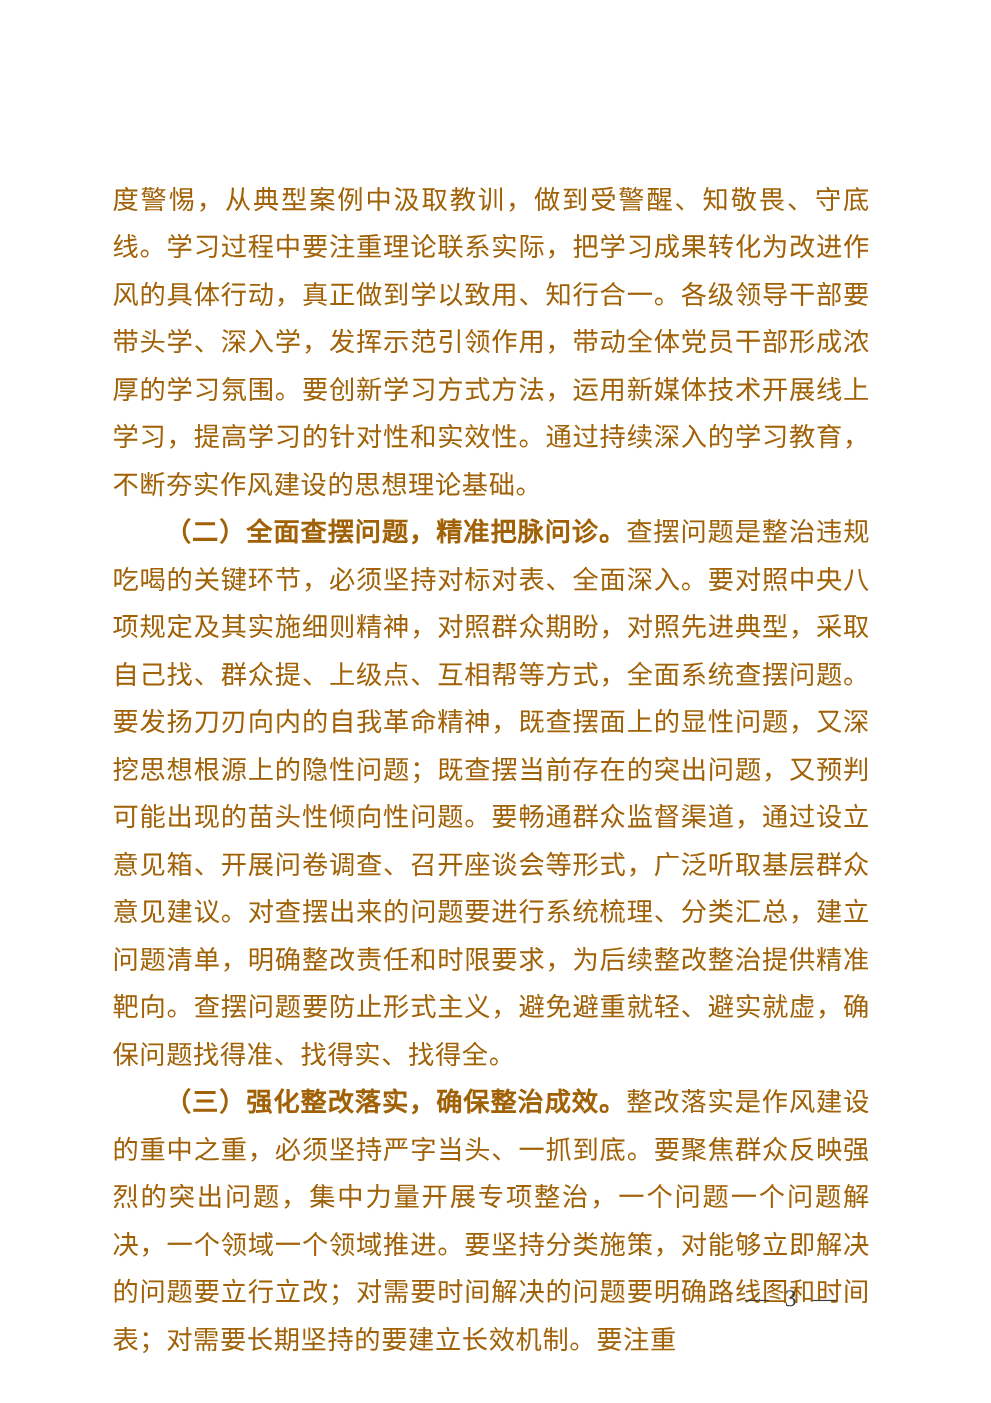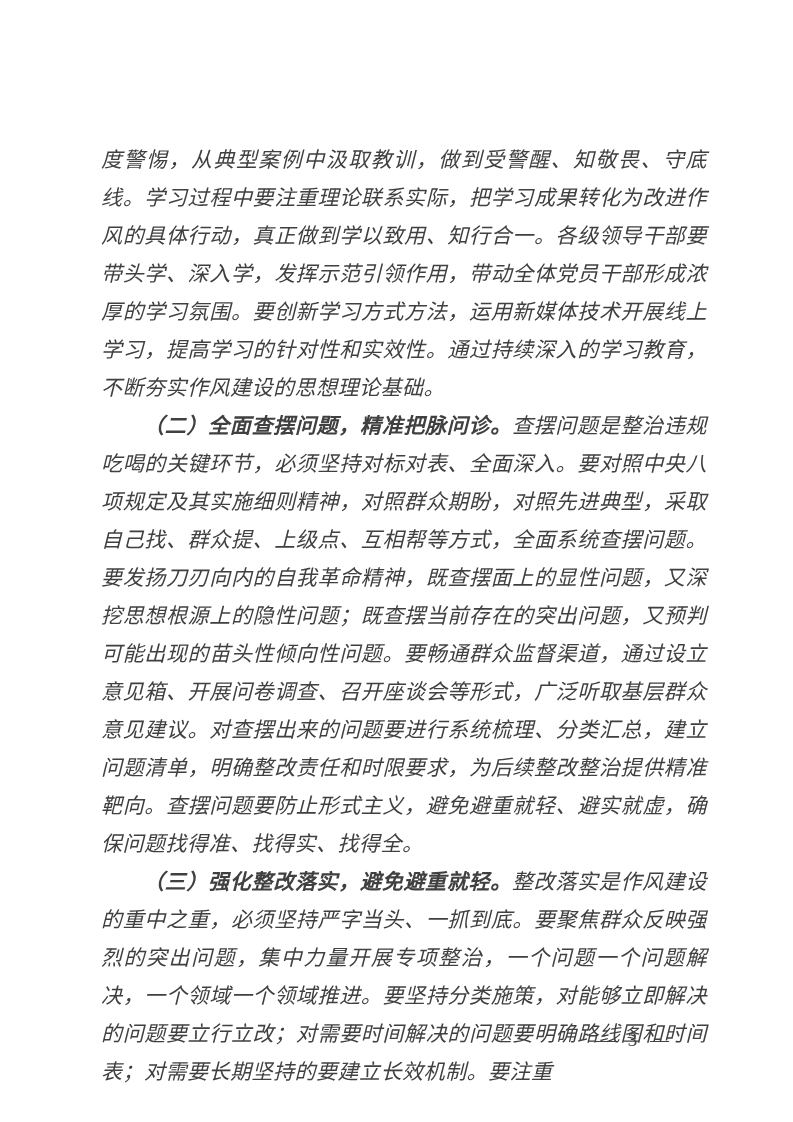--- a/index.html
+++ b/index.html
@@ -10,25 +10,24 @@
   .page {
     position: relative;
     width: 793px;
     height: 1122px;
     background: #ffffff;
     overflow: hidden;
     font-family: "Liberation Serif", "DejaVu Serif", serif;
   }
   .content {
     position: absolute;
-    left: 101px;
+    left: 90px;
     top: 141px;
     width: 606px;
-    color: #404040;
-    font-style: italic;
+    color: #a16207;
   }
   .content p {
     margin: 0;
     font-size: 21px;
     line-height: 38px;
     text-align: justify;
     letter-spacing: 0.5px;
   }
   .content p.indented {
     text-indent: 2em;
@@ -56,20 +55,20 @@
 
     <p>
       <span>度警惕，从典型案例中汲取教训，做到受警醒、知敬畏、守底线。学习过程中要注重理论联系实际，把学习成果转化为改进作风的具体行动，真正做到学以致用、知行合一。各级领导干部要带头学、深入学，发挥示范引领作用，带动全体党员干部形成浓厚的学习氛围。要创新学习方式方法，运用新媒体技术开展线上学习，提高学习的针对性和实效性。通过持续深入的学习教育，不断夯实作风建设的思想理论基础。</span>
     </p>
 
     <p class="indented">
       <span class="lead">（二）全面查摆问题，精准把脉问诊。</span><span>查摆问题是整治违规吃喝的关键环节，必须坚持对标对表、全面深入。要对照中央八项规定及其实施细则精神，对照群众期盼，对照先进典型，采取自己找、群众提、上级点、互相帮等方式，全面系统查摆问题。要发扬刀刃向内的自我革命精神，既查摆面上的显性问题，又深挖思想根源上的隐性问题；既查摆当前存在的突出问题，又预判可能出现的苗头性倾向性问题。要畅通群众监督渠道，通过设立意见箱、开展问卷调查、召开座谈会等形式，广泛听取基层群众意见建议。对查摆出来的问题要进行系统梳理、分类汇总，建立问题清单，明确整改责任和时限要求，为后续整改整治提供精准靶向。查摆问题要防止形式主义，避免避重就轻、避实就虚，确保问题找得准、找得实、找得全。</span>
     </p>
 
     <p class="indented">
-      <span class="lead">（三）强化整改落实，避免避重就轻。</span><span>整改落实是作风建设的重中之重，必须坚持严字当头、一抓到底。要聚焦群众反映强烈的突出问题，集中力量开展专项整治，一个问题一个问题解决，一个领域一个领域推进。要坚持分类施策，对能够立即解决的问题要立行立改；对需要时间解决的问题要明确路线图和时间表；对需要长期坚持的要建立长效机制。要注重</span>
+      <span class="lead">（三）强化整改落实，确保整治成效。</span><span>整改落实是作风建设的重中之重，必须坚持严字当头、一抓到底。要聚焦群众反映强烈的突出问题，集中力量开展专项整治，一个问题一个问题解决，一个领域一个领域推进。要坚持分类施策，对能够立即解决的问题要立行立改；对需要时间解决的问题要明确路线图和时间表；对需要长期坚持的要建立长效机制。要注重</span>
     </p>
 
   </div>
 
   <div class="page-number">— 3 —</div>
 
 </div>
 
 </body></html>

